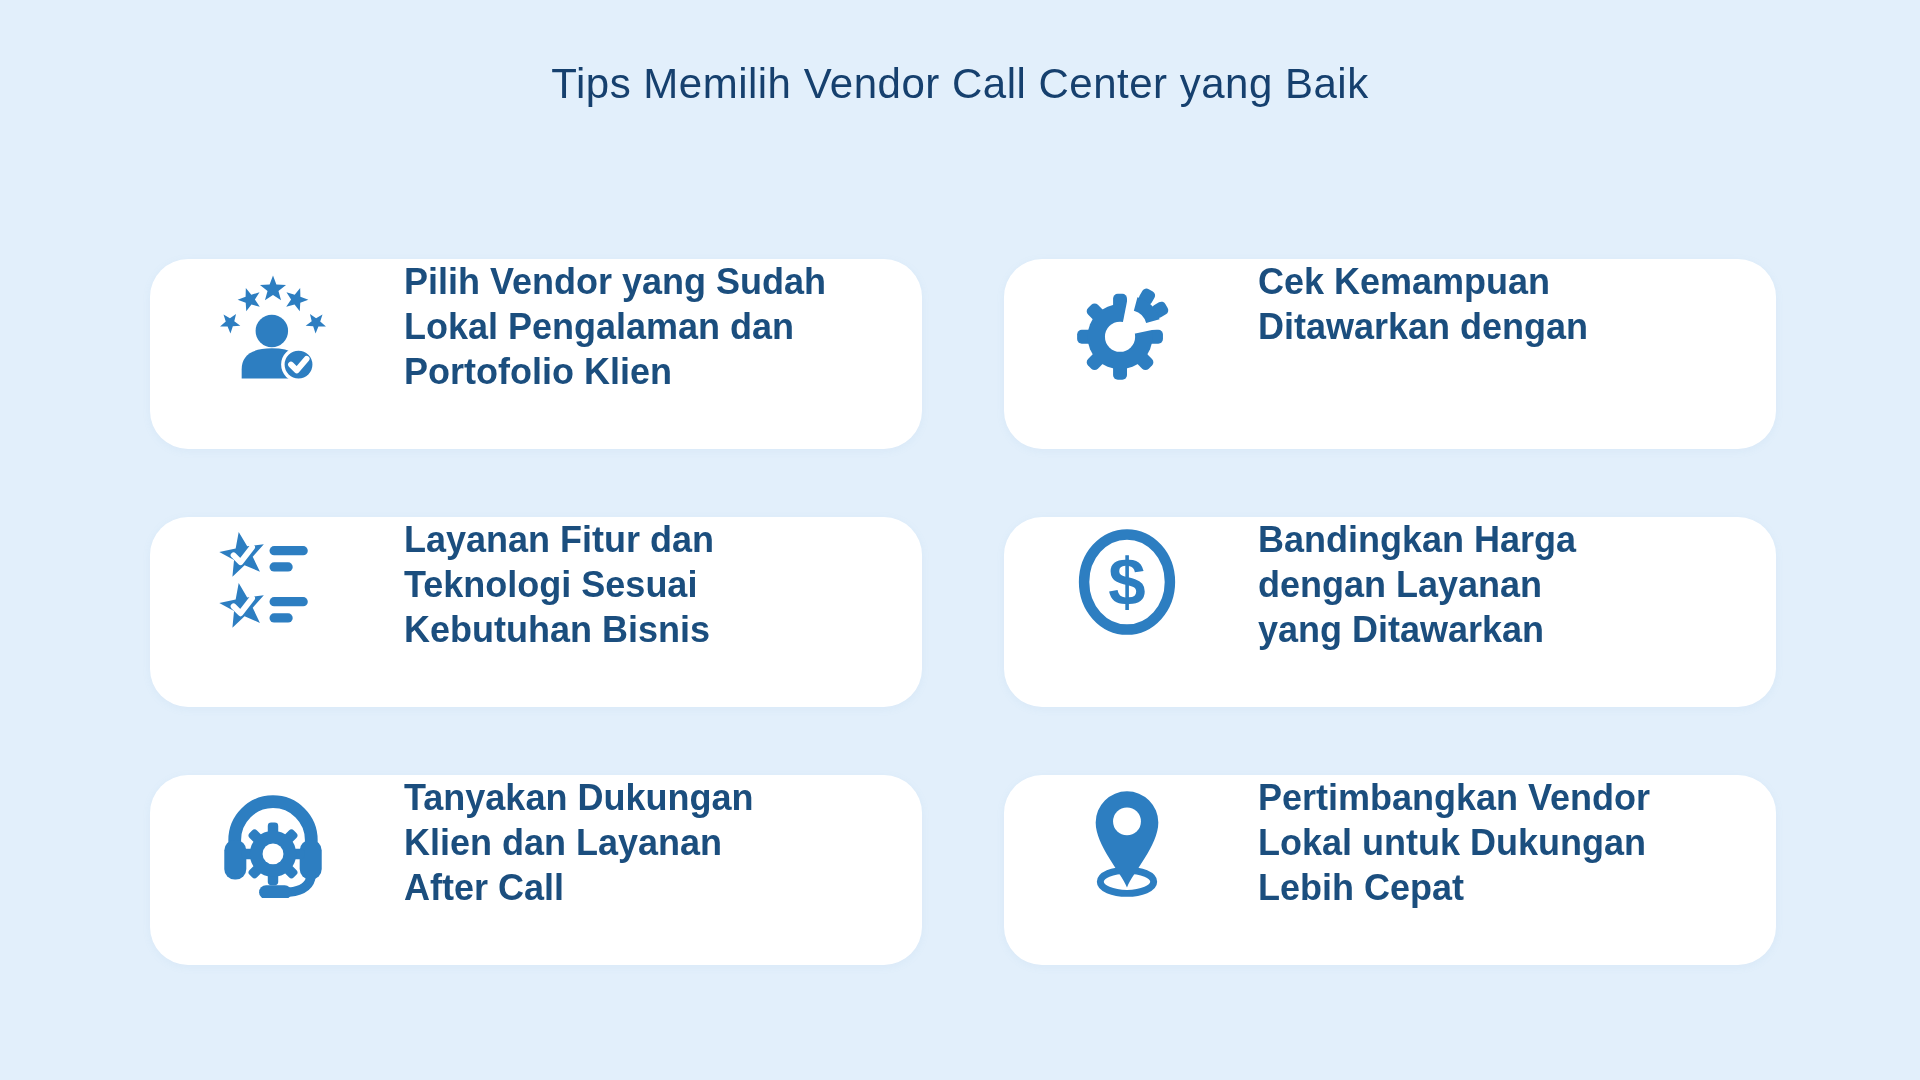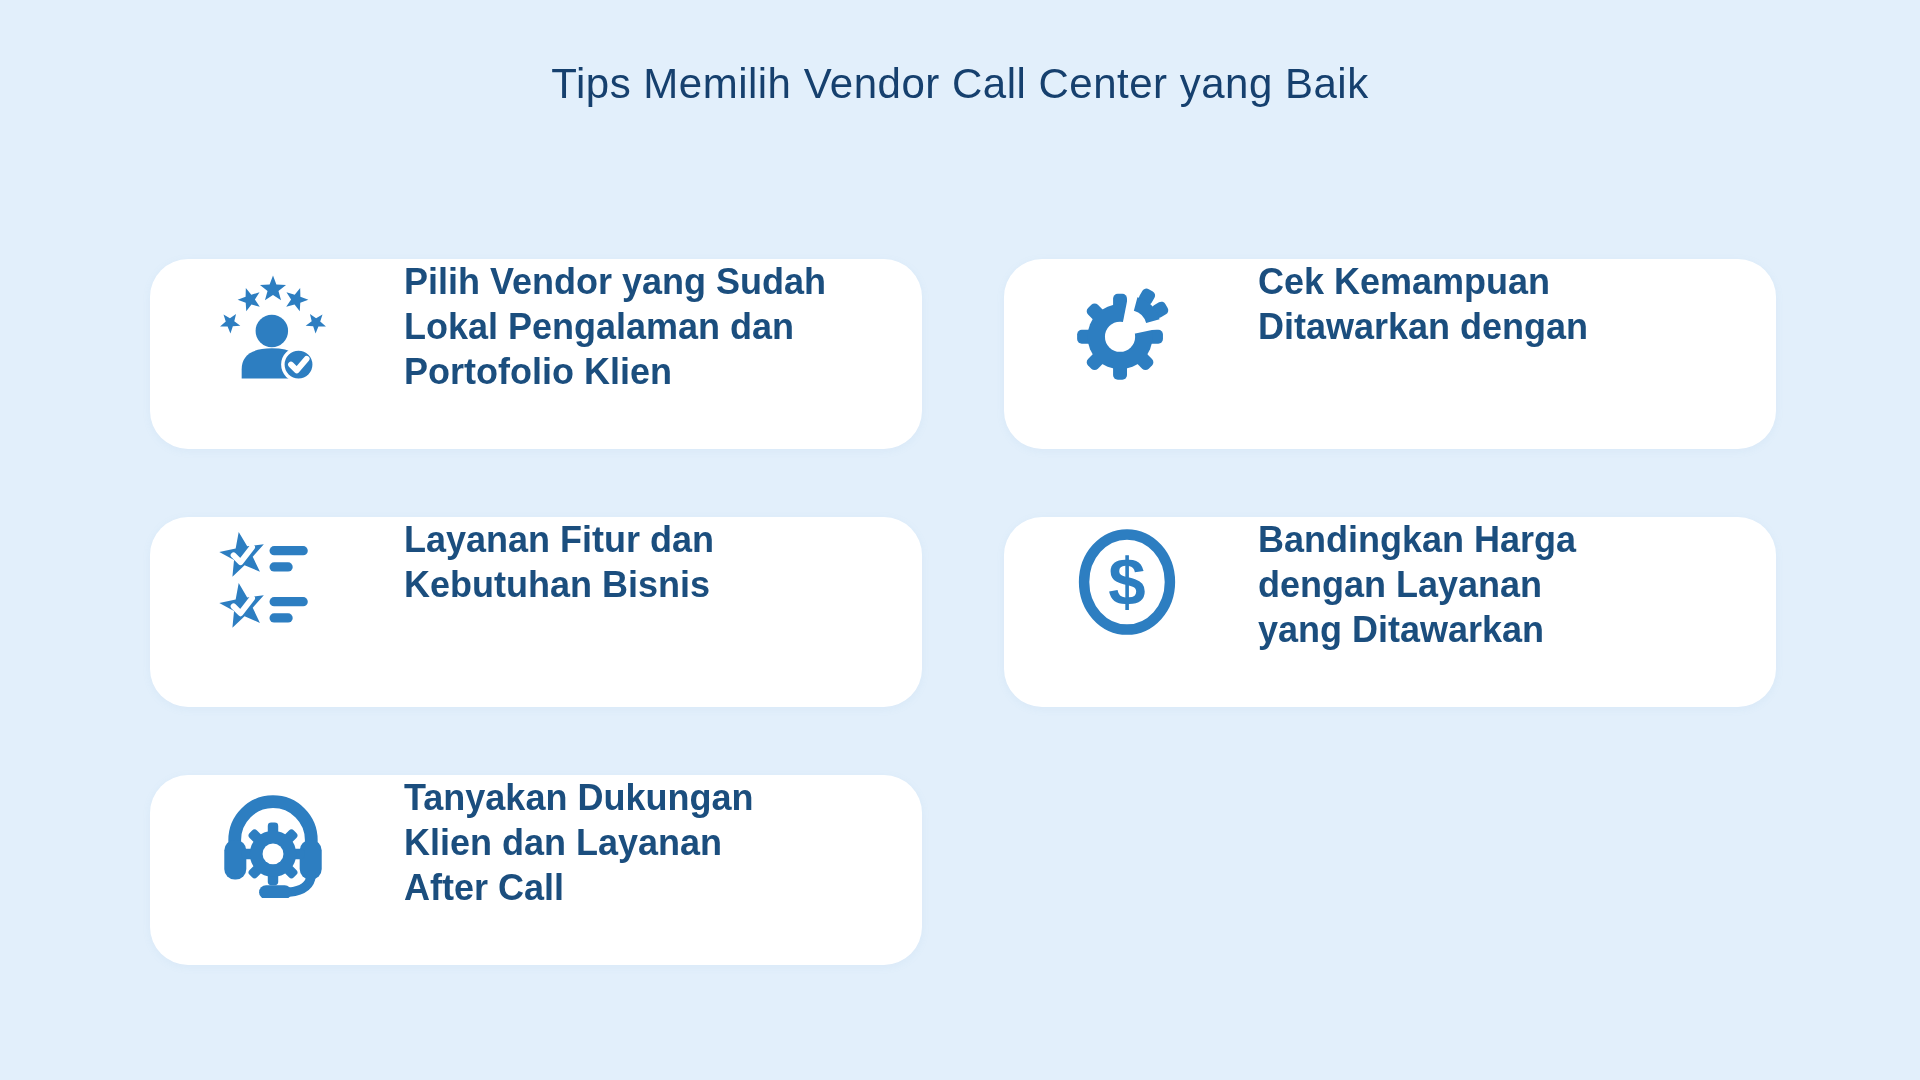--- a/index.html
+++ b/index.html
@@ -128,20 +128,21 @@
           <path transform="translate(24,71) rotate(-10) scale(2.05)" d="M0,-10 L2.47,-3.4 L9.51,-3.09 L3.99,1.3 L5.88,8.09 L0,4.2 L-5.88,8.09 L-3.99,1.3 L-9.51,-3.09 L-2.47,-3.4 Z"></path>
           <rect x="47" y="63" width="33" height="8" rx="4"></rect>
           <rect x="47" y="77" width="20" height="8" rx="4"></rect>
         </g>
         <path d="M16,27 L22,33 L32,20" fill="none" stroke="#ffffff" stroke-width="5" stroke-linecap="round" stroke-linejoin="round"></path>
         <path d="M16,71 L22,77 L32,64" fill="none" stroke="#ffffff" stroke-width="5" stroke-linecap="round" stroke-linejoin="round"></path>
       </svg>
     </div>
     <div class="text">
       <div>Layanan Fitur dan</div>
+      <div>Teknologi Sesuai</div>
       <div>Kebutuhan Bisnis</div>
     </div>
   </div>
 
   <div class="card">
     <div class="icon">
       <svg viewBox="0 0 100 100">
         <ellipse cx="50" cy="50" rx="37" ry="41" fill="none" stroke="#2d7ec1" stroke-width="9"></ellipse>
         <text x="50" y="70" text-anchor="middle" font-size="58" font-weight="bold" fill="#2d7ec1" font-family="'Liberation Sans', sans-serif">$</text>
       </svg>
@@ -177,14 +178,30 @@
         </g>
       </svg>
     </div>
     <div class="text">
       <div>Tanyakan Dukungan</div>
       <div>Klien dan Layanan</div>
       <div>After Call</div>
     </div>
   </div>
 
+  <div class="card">
+    <div class="icon">
+      <svg viewBox="0 0 100 100">
+        <ellipse cx="50" cy="86" rx="23" ry="10" fill="none" stroke="#2d7ec1" stroke-width="6"></ellipse>
+        <g class="ic">
+          <path d="M50,91 C45,78 23,55 23,35 A27,27 0 0 1 77,35 C77,55 55,78 50,91 Z"></path>
+          <circle cx="50" cy="34" r="12" fill="#ffffff"></circle>
+        </g>
+      </svg>
+    </div>
+    <div class="text">
+      <div>Pertimbangkan Vendor</div>
+      <div>Lokal untuk Dukungan</div>
+      <div>Lebih Cepat</div>
+    </div>
+  </div>
 
 </div>
 
 </body></html>

